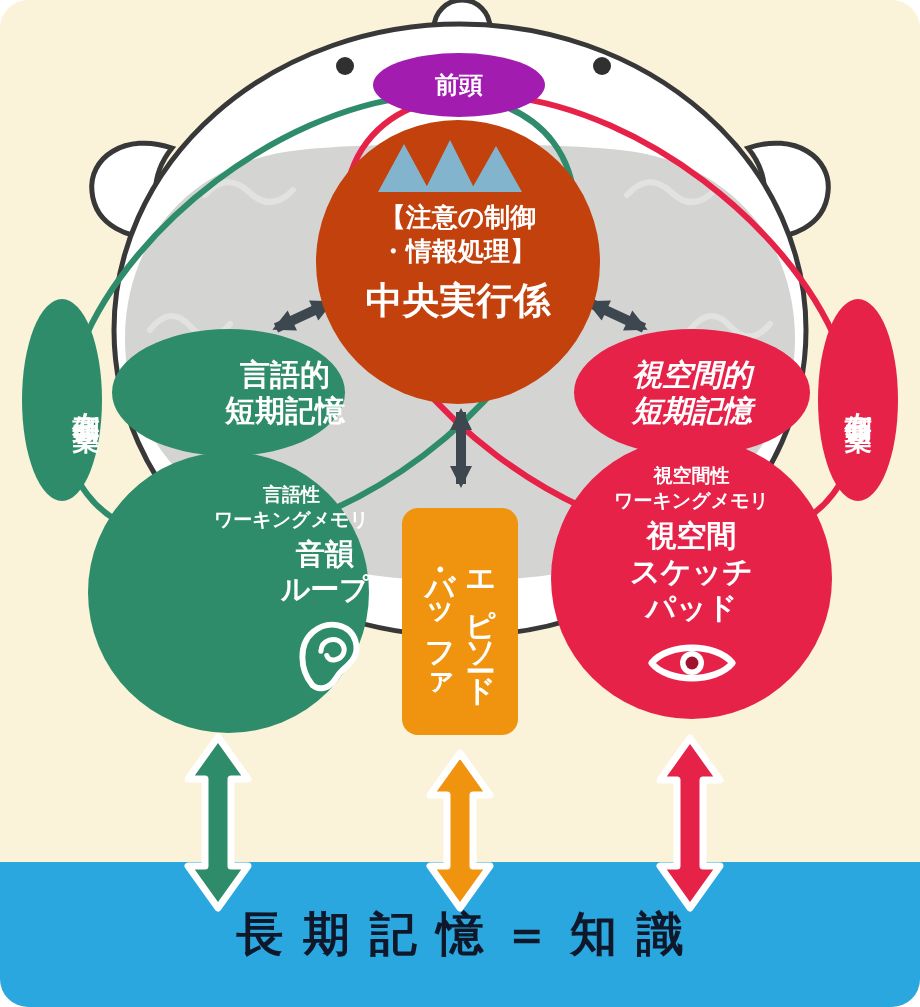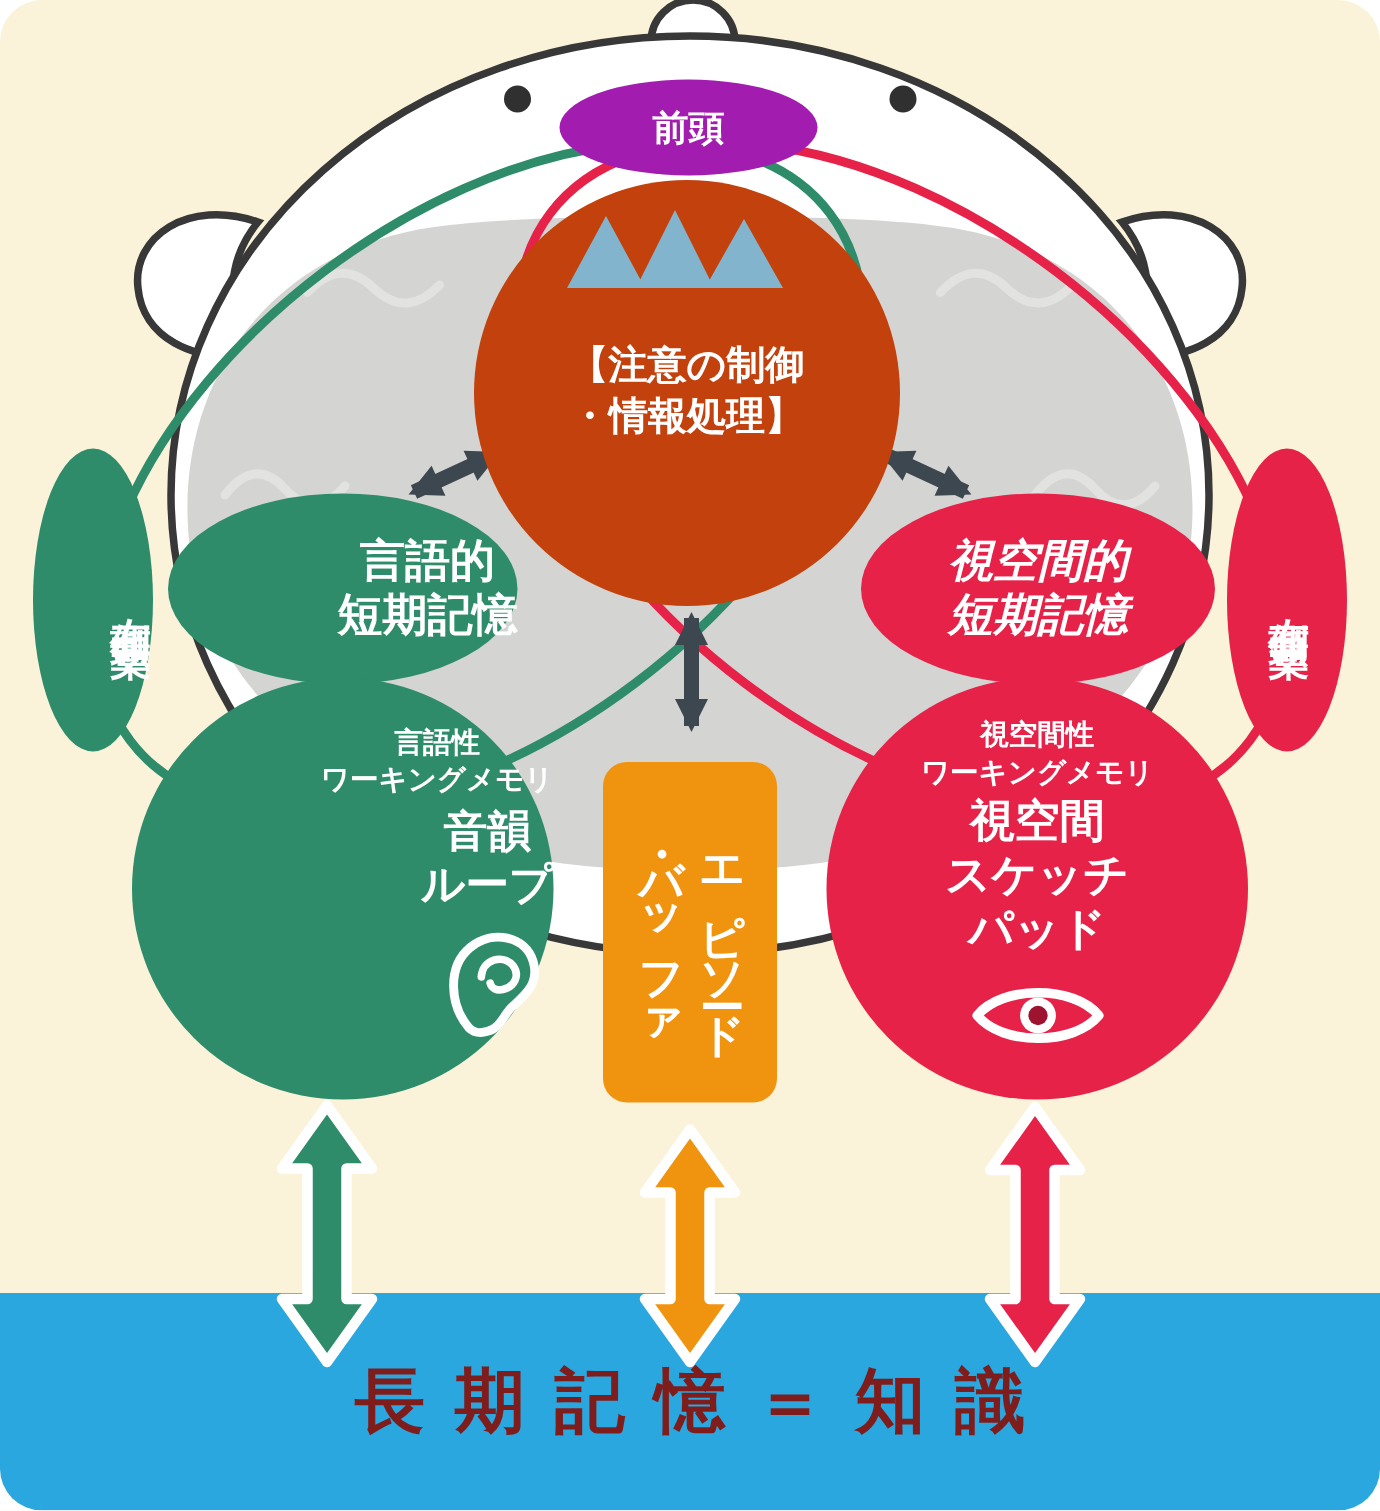--- a/index.html
+++ b/index.html
@@ -4,21 +4,21 @@
 <style>
   html,body{margin:0;padding:0;background:#ffffff;}
   #canvas{
     position:relative;width:920px;height:1007px;overflow:hidden;
     background:#FAF3D9;border-radius:28px;
     font-family:"DejaVu Sans","Liberation Sans",sans-serif;
     font-weight:bold;color:#fff;
   }
   #band{position:absolute;left:0;top:862px;width:920px;height:145px;background:#29A7DE;z-index:0;
     display:flex;align-items:center;justify-content:center;}
-  #band .ltm-text{font-size:47px;letter-spacing:0.42em;padding-left:0.42em;color:#7f1d1d;}
+  #band .ltm-text{font-size:47px;letter-spacing:0.42em;padding-left:0.42em;color:#0f172a;}
   #art{position:absolute;left:0;top:0;z-index:1;pointer-events:none;}
   .bubble{position:absolute;z-index:2;display:flex;flex-direction:column;align-items:center;justify-content:center;
     text-align:center;color:#fff;line-height:1.2;}
   .ellipse{border-radius:50%;}
   .pre{white-space:pre-line;}
   .v{writing-mode:vertical-rl;text-orientation:mixed;}
   .green{background:#2E8C6A;align-items:flex-end;}
   .red{background:#E62249;}
   .note{font-size:19px;line-height:1.3;font-family:Liberation Mono, monospace;}
   .big{font-size:29px;line-height:1.2;margin-top:4px;}
@@ -27,22 +27,22 @@
   #central .ce-note{font-size:26px;line-height:1.3;}
   #central .ce-title{font-size:37px;margin-top:10px;}
   #central .crown{position:absolute;top:12px;left:50%;transform:translateX(-50%);}
   #vstm{left:112px;top:329px;width:233px;height:127px;font-size:30px;}
   #sstm{left:574px;top:329px;width:236px;height:127px;font-size:30px;font-style:italic;}
   #llobe{left:22px;top:299px;width:80px;height:202px;font-size:27px;letter-spacing:5px;}
   #rlobe{left:818px;top:299px;width:80px;height:202px;font-size:27px;letter-spacing:5px;}
   #loop{left:88px;top:452px;width:281px;height:281px;}
   #buffer{left:402px;top:508px;width:116px;height:227px;background:#F0930E;border-radius:16px;
     font-size:30px;line-height:1.35;}
-  #sketch{left:551px;top:452px;width:281px;height:281px;}
-  #sketch .big{font-size:30px;font-family:Liberation Mono, monospace;}
+  #sketch{left:551px;top:438px;width:281px;height:281px;}
+  #sketch .big{font-size:30px;}
   .icon-wrap{margin-top:8px;line-height:0;}
 </style>
 </head>
 <body>
 
 <div id="canvas">
 
   <div id="band">
     <div class="ltm-text">長期記憶＝知識</div>
   </div>
@@ -86,20 +86,21 @@
   <div id="frontal" class="bubble ellipse">
     <span>前頭</span>
   </div>
 
   <div id="central" class="bubble ellipse">
     <svg class="crown" width="176" height="62" viewBox="0 0 176 62">
       <path d="M8,60 L34,12 L60,60 Z M54,60 L80,8 L106,60 Z M100,60 L126,14 L152,60 Z" fill="#7BC2E2" opacity="0.9"></path>
     </svg>
     <div class="ce-note pre">【注意の制御
 ・情報処理】</div>
+    <div class="ce-title">中央実行係</div>
   </div>
 
   <div id="vstm" class="bubble ellipse green">
     <span class="pre">言語的
 短期記憶</span>
   </div>
   <div id="sstm" class="bubble ellipse red">
     <span class="pre">視空間的
 短期記憶</span>
   </div>

